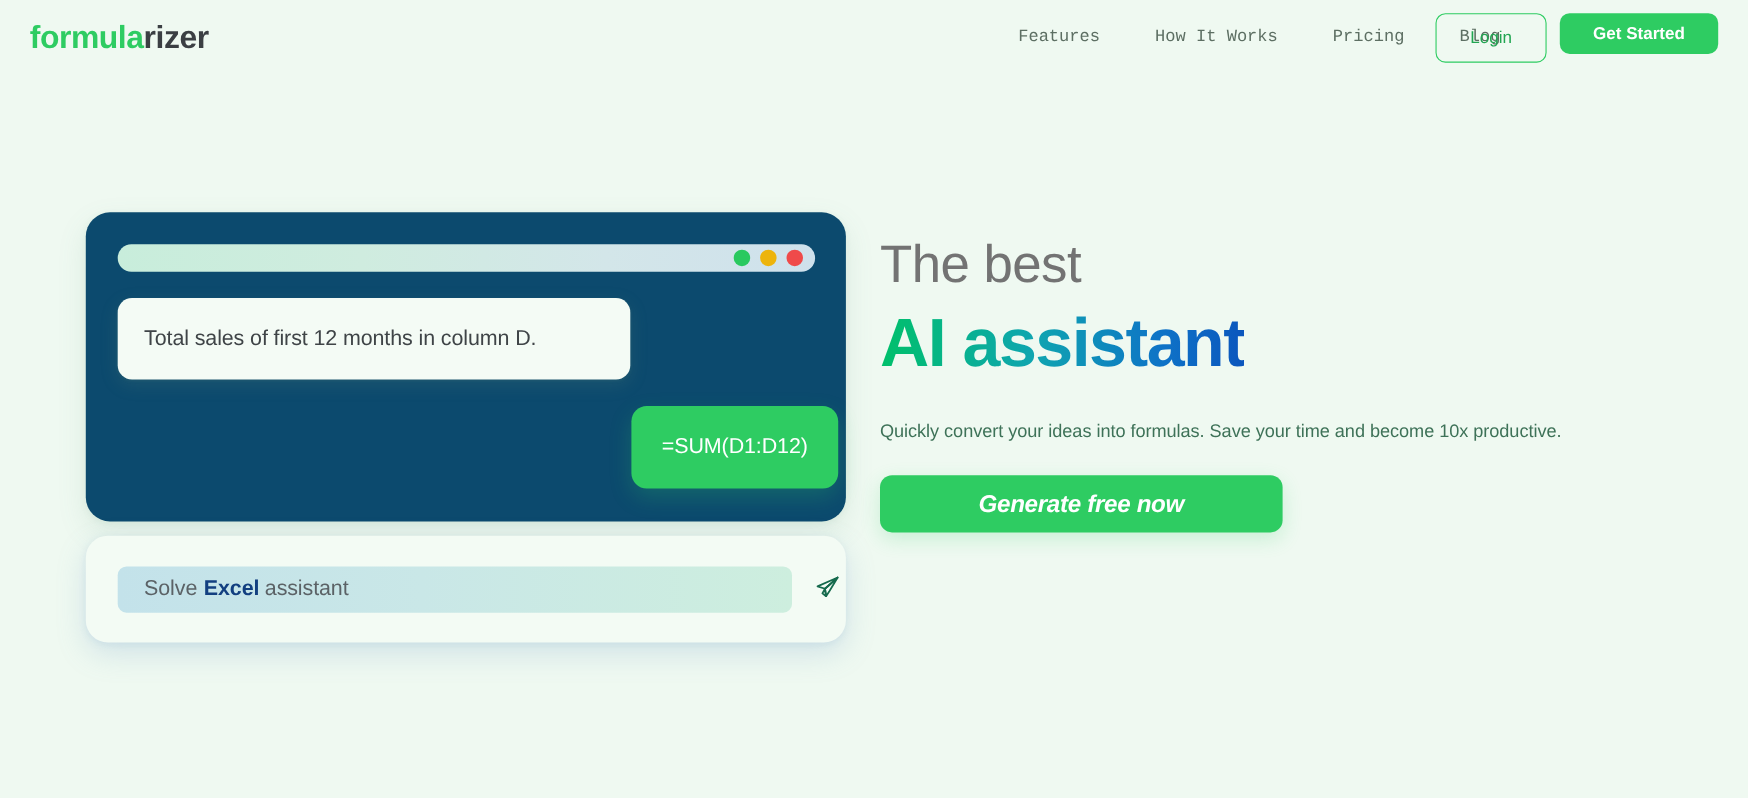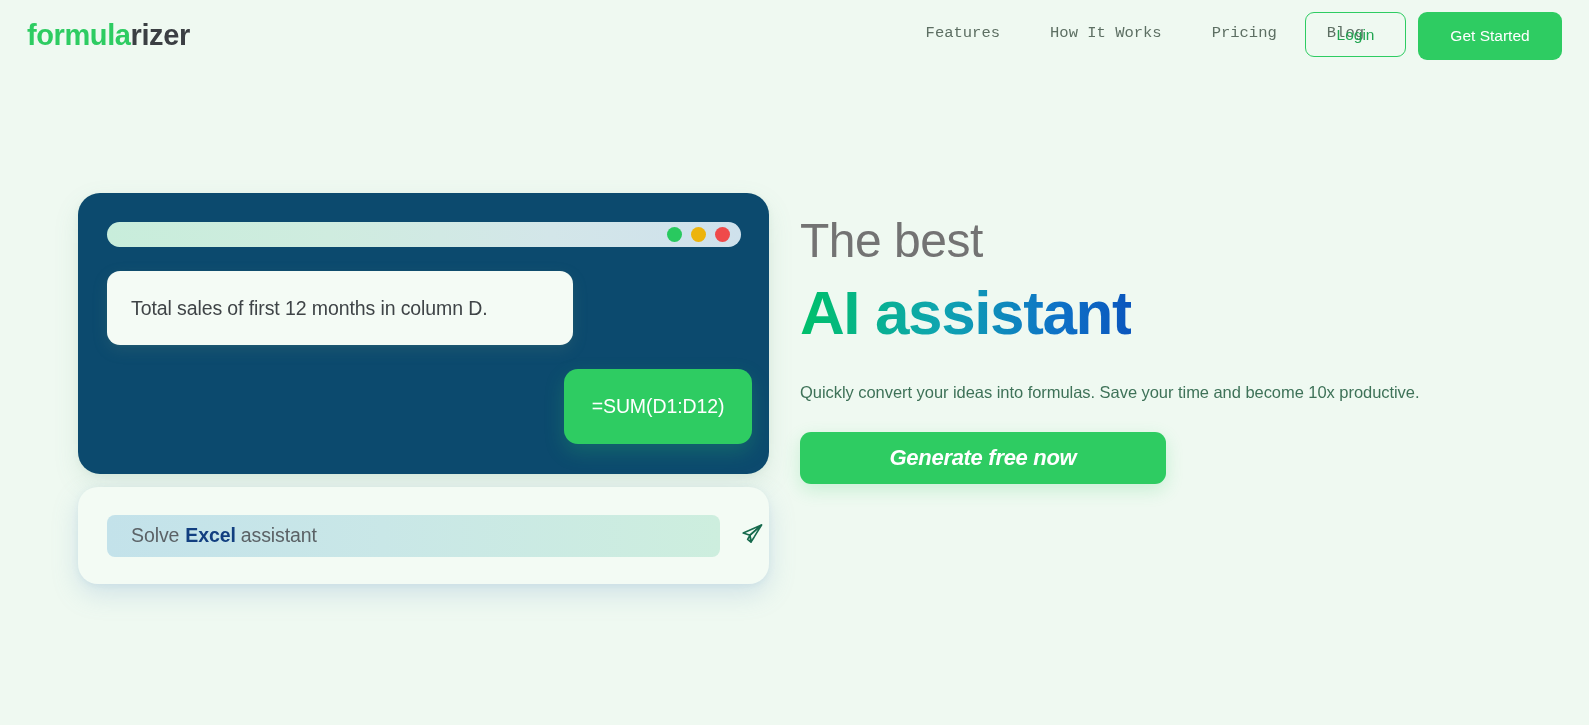--- a/index.html
+++ b/index.html
@@ -75,27 +75,27 @@
     color: #21a551;
     font-size: 15.5px;
     font-family: "Liberation Sans", sans-serif;
     display: flex;
     align-items: center;
     justify-content: center;
     cursor: pointer;
   }
   .btn-getstarted {
     width: 144px;
-    height: 48px;
+    height: 37px;
     border: none;
     border-radius: 9px;
     background: #2ECC62;
     color: #ffffff;
     font-size: 15.5px;
-    font-weight: 400;
+    font-weight: 700;
     font-family: "Liberation Sans", sans-serif;
     display: flex;
     align-items: center;
     justify-content: center;
     cursor: pointer;
   }
 
   
   .demo-wrap {
     position: absolute;
@@ -148,21 +148,21 @@
     display: flex;
     align-items: center;
     padding-left: 24px;
     color: #3f4447;
     font-size: 19.5px;
     letter-spacing: -0.1px;
   }
 
   .msg-bot {
     position: absolute;
-    left: 486px;
+    left: 496px;
     top: 176px;
     width: 188px;
     height: 75px;
     background: #2ECC62;
     border-radius: 14px;
     box-shadow: 0 8px 20px rgba(46,204,98,0.22);
     display: flex;
     align-items: center;
     justify-content: center;
     color: #ffffff;

